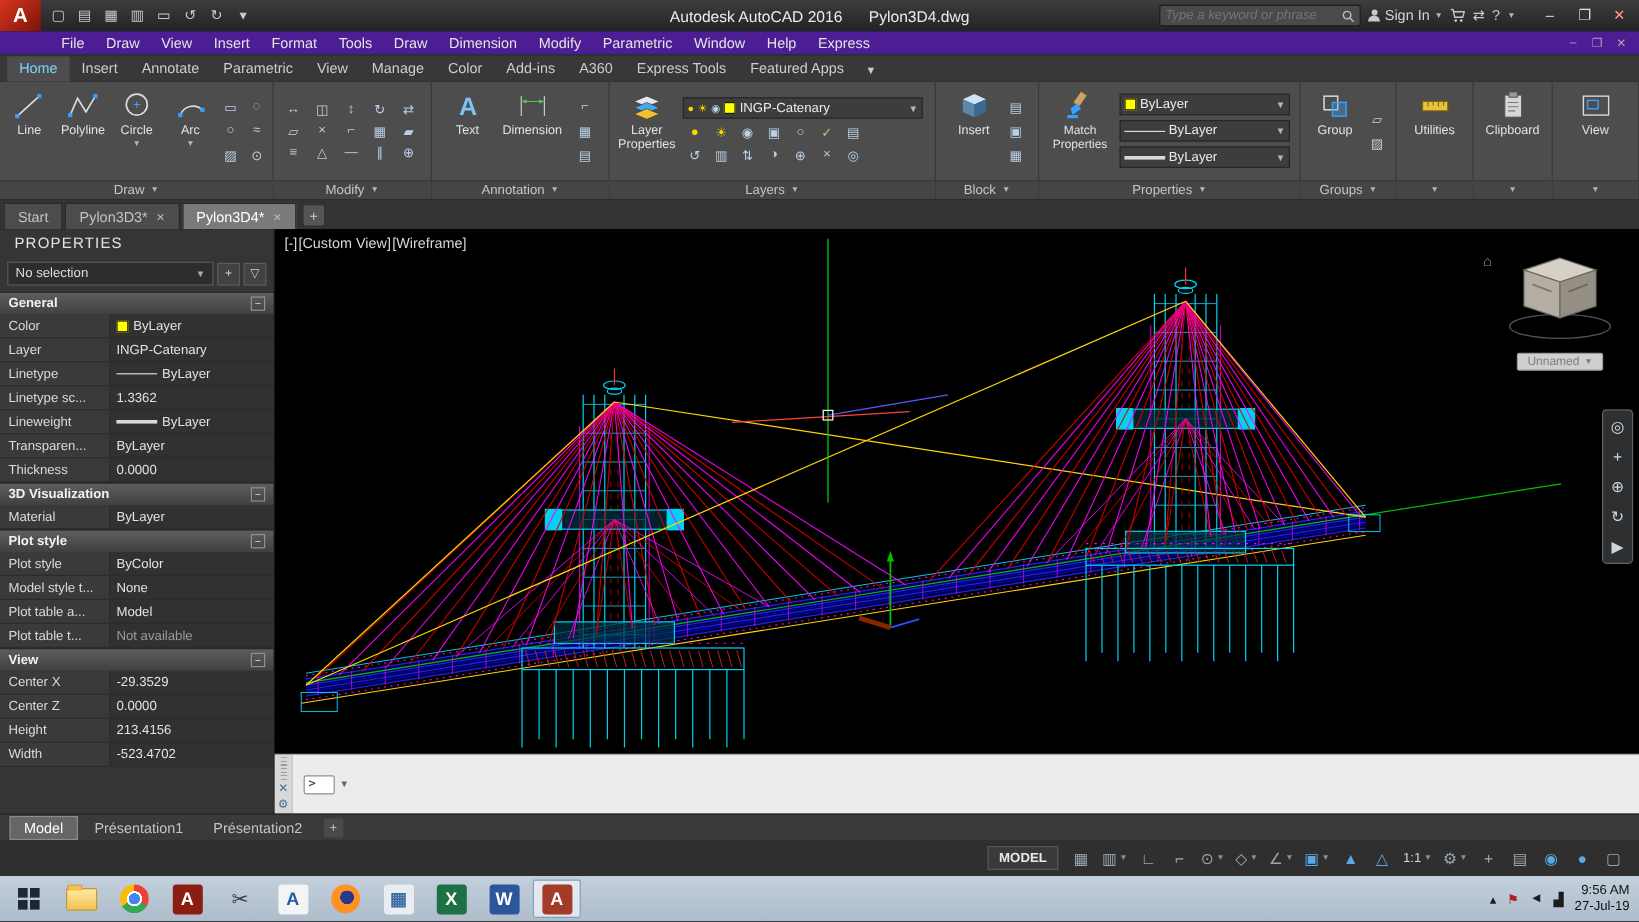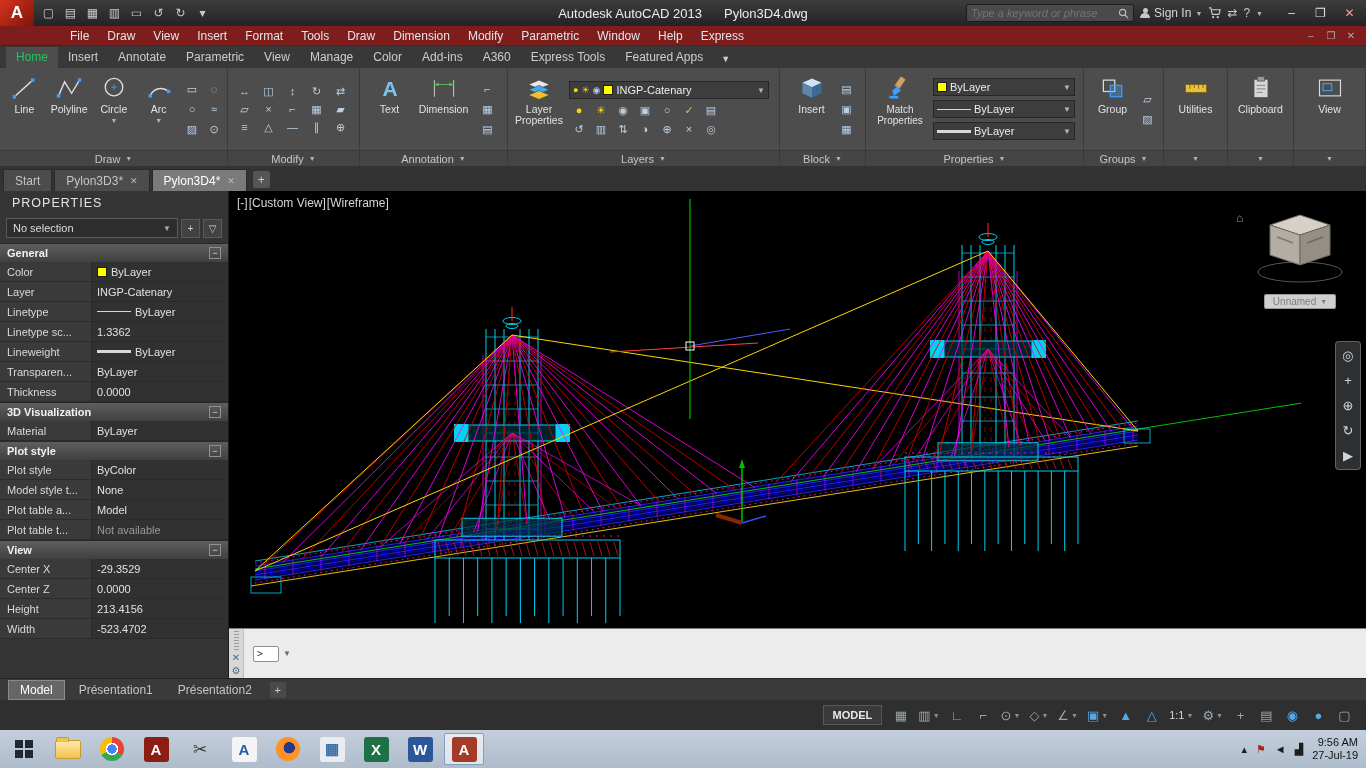--- a/index.html
+++ b/index.html
@@ -20,29 +20,29 @@
   .signin{display:flex;align-items:center;gap:4px;color:#d5d5d5;font-size:12px}
   .person{width:10px;height:10px;position:relative}
   .person:before{content:"";position:absolute;left:2.5px;top:0;width:5px;height:5px;border-radius:50%;background:#c9c9c9}
   .person:after{content:"";position:absolute;left:0;top:5px;width:10px;height:5px;border-radius:5px 5px 0 0;background:#c9c9c9}
   .winbtns{display:flex;margin-left:8px}
   .winbtn{width:29px;height:22px;display:flex;align-items:center;justify-content:center;color:#e0e0e0;font-size:12px}
   .winbtn.close{color:#ff9a8a}
   .caret{font-size:7px;color:#b5b5b5;line-height:1}
 
   
-  .menubar{height:20px;background:#7f1d1d;display:flex;align-items:center;padding-left:61px;flex:0 0 20px;border-bottom:1px solid #2c2c2c}
+  .menubar{height:20px;background:#4c1d95;display:flex;align-items:center;padding-left:42px;flex:0 0 20px;border-bottom:1px solid #2c2c2c}
   .menu-item{padding:0 9px;color:#e3e3e3;font-size:12px;line-height:20px}
   .mwb{margin-left:auto;display:flex;gap:2px;padding-right:6px}
   .mwb div{width:18px;text-align:center;color:#a8a8a8;font-size:10px}
 
   
   .ribbon-tabs{height:22px;background:#383838;display:flex;align-items:flex-end;padding-left:6px;flex:0 0 22px}
   .rtab{padding:3px 10px 4px;font-size:12px;color:#cdcdcd}
-  .rtab.active{background:#4d4d4d;color:#22c55e}
+  .rtab.active{background:#4d4d4d;color:#7dd3fc}
   .rtab-caret{padding:3px 8px 4px;color:#cdcdcd;font-size:9px}
   .ribbon-body{height:98px;background:#4d4d4d;display:flex;flex:0 0 98px;overflow:hidden}
   .panel{display:flex;flex-direction:column;border-right:1px solid #3a3a3a;flex:0 0 auto}
   .panel:last-child{flex:1}
   .panel-content{flex:1;display:flex;align-items:stretch;padding:2px 3px;gap:2px;justify-content:center}
   .panel-label{height:16px;background:#454545;border-top:1px solid #3a3a3a;color:#c6c6c6;font-size:11px;display:flex;align-items:center;justify-content:center;gap:5px}
   .bigbtn{width:46px;display:flex;flex-direction:column;align-items:center;padding-top:4px;gap:2px;color:#e2e2e2;font-size:10.5px;text-align:center}
   .bigbtn svg{width:30px;height:28px;flex:0 0 28px}
   .bigbtn .cap{line-height:11px}
   .minicol{display:flex;flex-direction:column;justify-content:center;gap:4px}
@@ -142,21 +142,21 @@
         <div class="qbtn">▢</div>
         <div class="qbtn">▤</div>
         <div class="qbtn">▦</div>
         <div class="qbtn">▥</div>
         <div class="qbtn">▭</div>
         <div class="qbtn">↺</div>
         <div class="qbtn">↻</div>
         <div class="qbtn">▾</div>
       </div>
     <div class="tb-title">
-      <span>Autodesk AutoCAD 2013</span><span class="doc">Pylon3D4.dwg</span>
+      <span>Autodesk AutoCAD 2016</span><span class="doc">Pylon3D4.dwg</span>
     </div>
     <div class="tb-right">
       <div class="searchbox">
         <input placeholder="Type a keyword or phrase" style="">
         <svg width="11" height="11" viewBox="0 0 12 12">
             <circle cx="5" cy="5" r="3.4" fill="none" stroke="#bdbdbd" stroke-width="1.3"></circle>
             <line x1="7.6" y1="7.6" x2="11" y2="11" stroke="#bdbdbd" stroke-width="1.3"></line>
           </svg>
       </div>
       <div class="signin">

